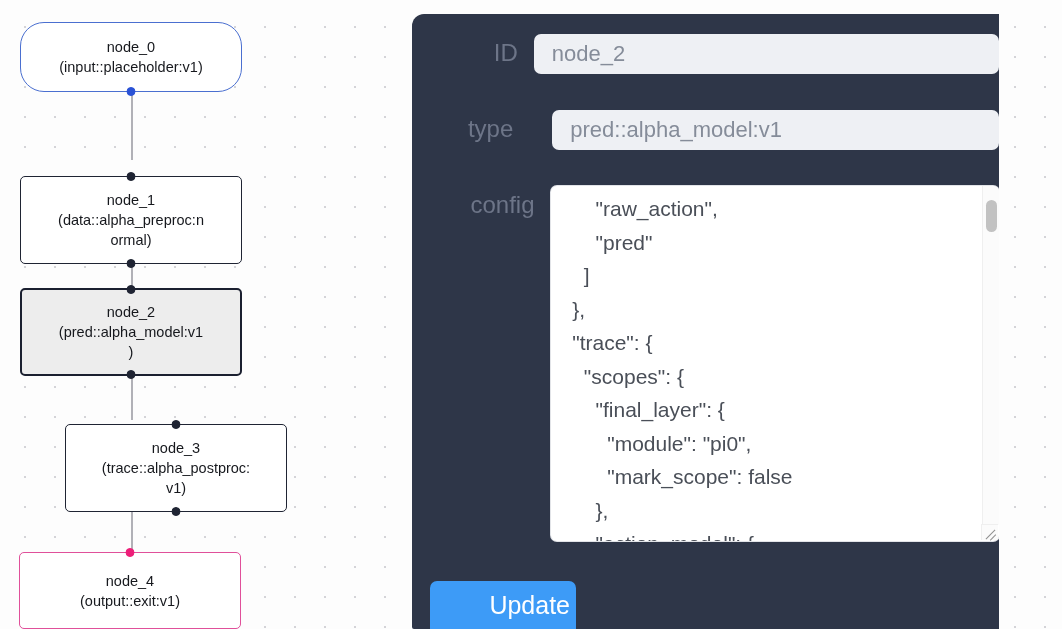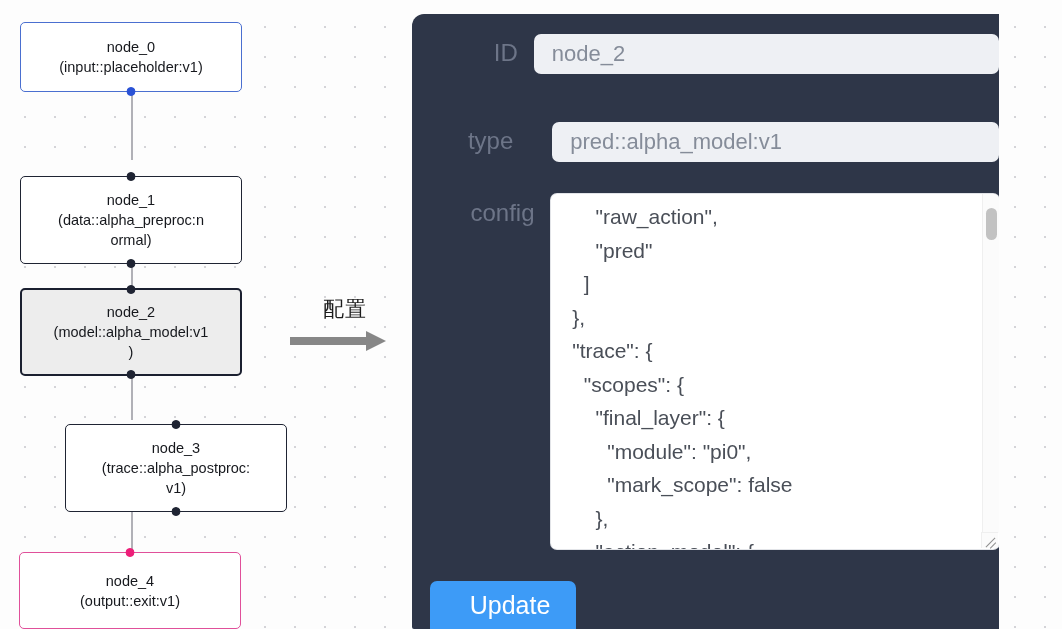--- a/index.html
+++ b/index.html
@@ -127,22 +127,22 @@
     color: #858c99;
     font-size: 22px;
     line-height: 40px;
     padding: 0 18px;
     font-family: "Liberation Sans", sans-serif;
     overflow: hidden;
     white-space: nowrap;
   }
 
   .row-id   { top: 20px; }
-  .row-type { top: 108px; gap: 23px; }
-  .row-cfg  { top: 180px; padding-left: 20px; }
+  .row-type { top: 96px; gap: 23px; }
+  .row-cfg  { top: 172px; padding-left: 20px; }
 
   .config-box {
     position: relative;
     width: 490px;
     height: 355px;
     background: #ffffff;
     border-radius: 6px;
     box-shadow: 0 0 0 1px #e2e4e8;
     overflow: hidden;
   }
@@ -196,21 +196,21 @@
     position: absolute;
     left: 18px; top: 567px;
     width: 146px; height: 48px;
     background: #3d9bf7;
     border: none;
     border-top-left-radius: 7px;
     border-top-right-radius: 7px;
     color: #ffffff;
     font-size: 25px;
     font-family: "Liberation Sans", sans-serif;
-    text-align: center;
+    text-align: right;
     padding-left: 20px;
     line-height: 44px;
     cursor: pointer;
   }
 
   .bottom-strip {
     position: absolute;
     left: 0; bottom: 0;
     width: 1062px; height: 14px;
     background: #ffffff;
@@ -221,64 +221,57 @@
 
 <div id="root">
 
   <div class="graph">
 
     <div class="edge" style="top:92px;height:68px;"></div>
     <div class="edge" style="top:248px;height:40px;"></div>
     <div class="edge" style="top:376px;height:44px;"></div>
     <div class="edge" style="top:512px;height:40px;"></div>
 
-    <div class="node input-node" style="left:20px;top:22px;height:70px;">
+    <div class="node input-node" style="left:20px;top:22px;height:70px;border-radius:24px;">
       <span class="nline">node_0</span>
       <span class="nline">(input::placeholder:v1)</span>
       <span class="handle bottom blue"></span>
     </div>
 
     <div class="node" style="left:20px;top:176px;height:88px;">
       <span class="nline">node_1</span>
       <span class="nline">(data::alpha_preproc:n</span>
       <span class="nline">ormal)</span>
       <span class="handle top"></span>
       <span class="handle bottom"></span>
     </div>
 
     <div class="node selected" style="left:20px;top:288px;height:88px;">
       <span class="nline">node_2</span>
-      <span class="nline">(model::alpha_model:v1</span>
+      <span class="nline">(pred::alpha_model:v1</span>
       <span class="nline">)</span>
       <span class="handle top"></span>
       <span class="handle bottom"></span>
     </div>
 
     <div class="node" style="left:20px;top:424px;height:88px;margin-left:45px;">
       <span class="nline">node_3</span>
       <span class="nline">(trace::alpha_postproc:</span>
       <span class="nline">v1)</span>
       <span class="handle top"></span>
       <span class="handle bottom"></span>
     </div>
 
     <div class="node output-node" style="left:8px;top:552px;height:77px;margin-left:11px;">
       <span class="nline">node_4</span>
       <span class="nline">(output::exit:v1)</span>
       <span class="handle top pink"></span>
     </div>
   </div>
 
-  <div class="arrow-group">
-    <div class="arrow-label">配置</div>
-    <div class="arrow-shape">
-      <span class="shaft"></span>
-      <span class="head"></span>
-    </div>
-  </div>
 
   <div class="panel">
 
     <div class="field-row row-id">
       <div class="field-label">ID</div>
       <div class="field-input">node_2</div>
     </div>
 
     <div class="field-row row-type">
       <div class="field-label">type</div>

